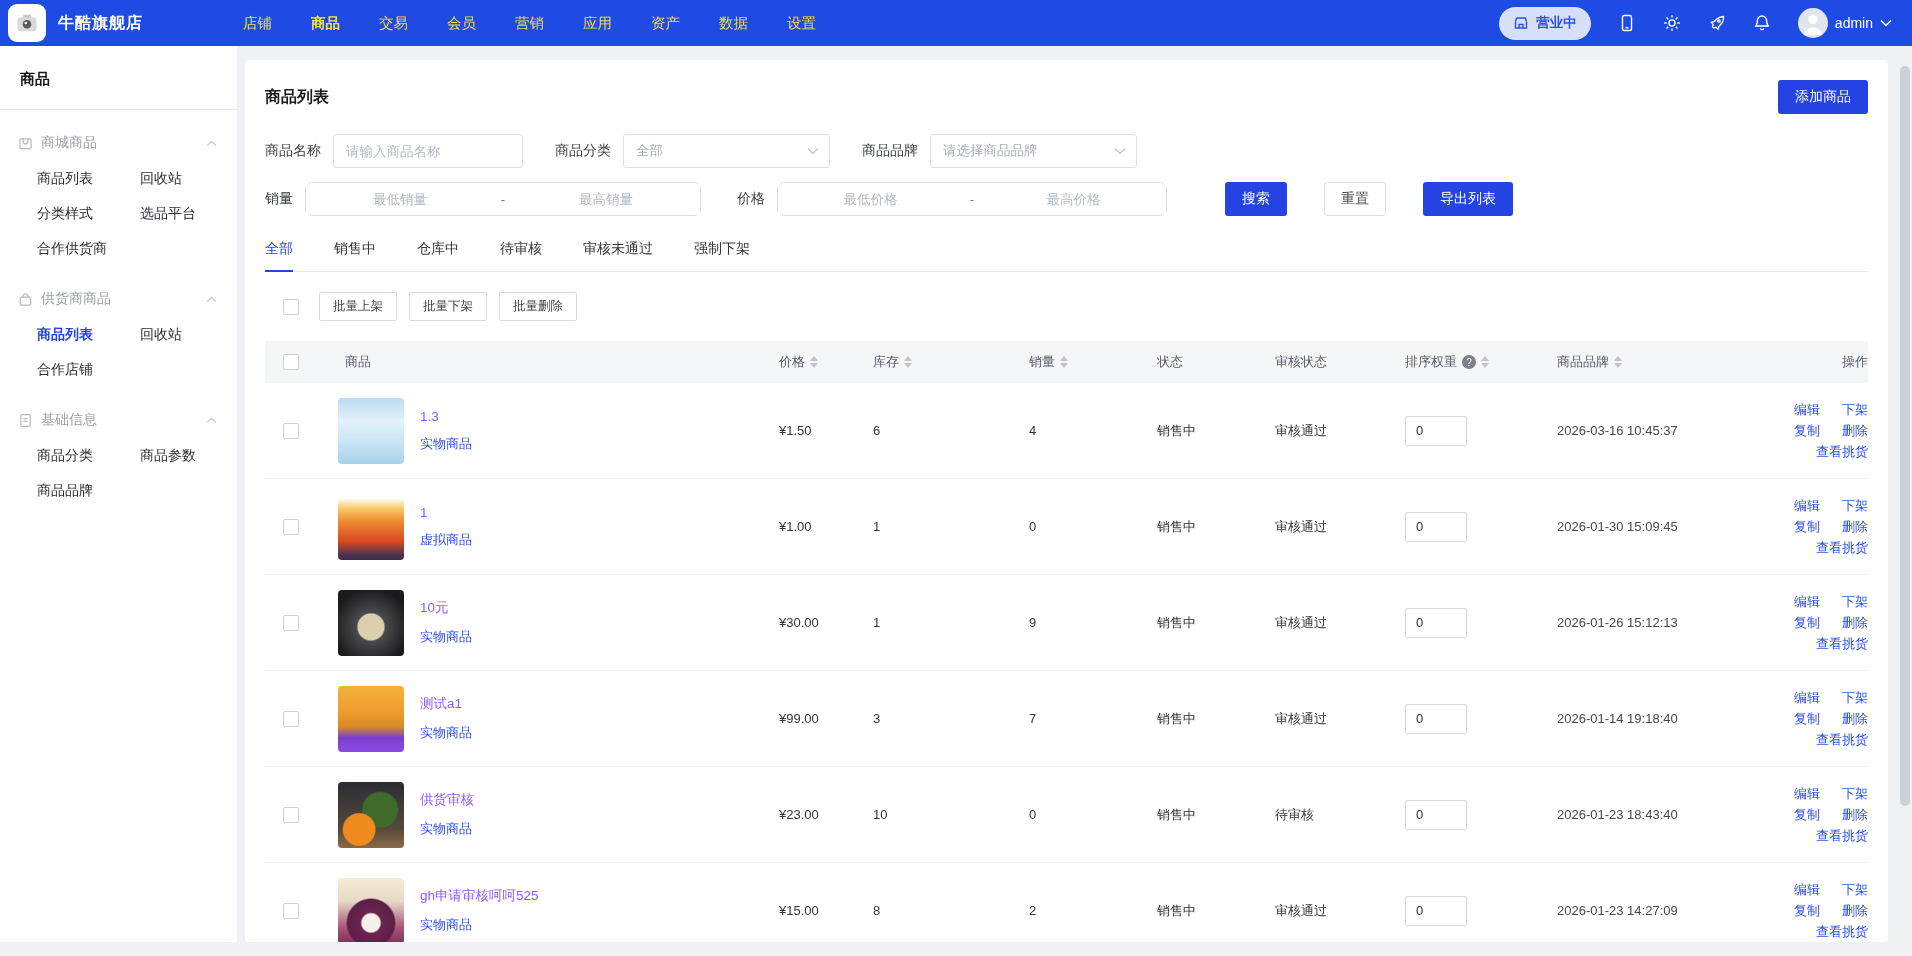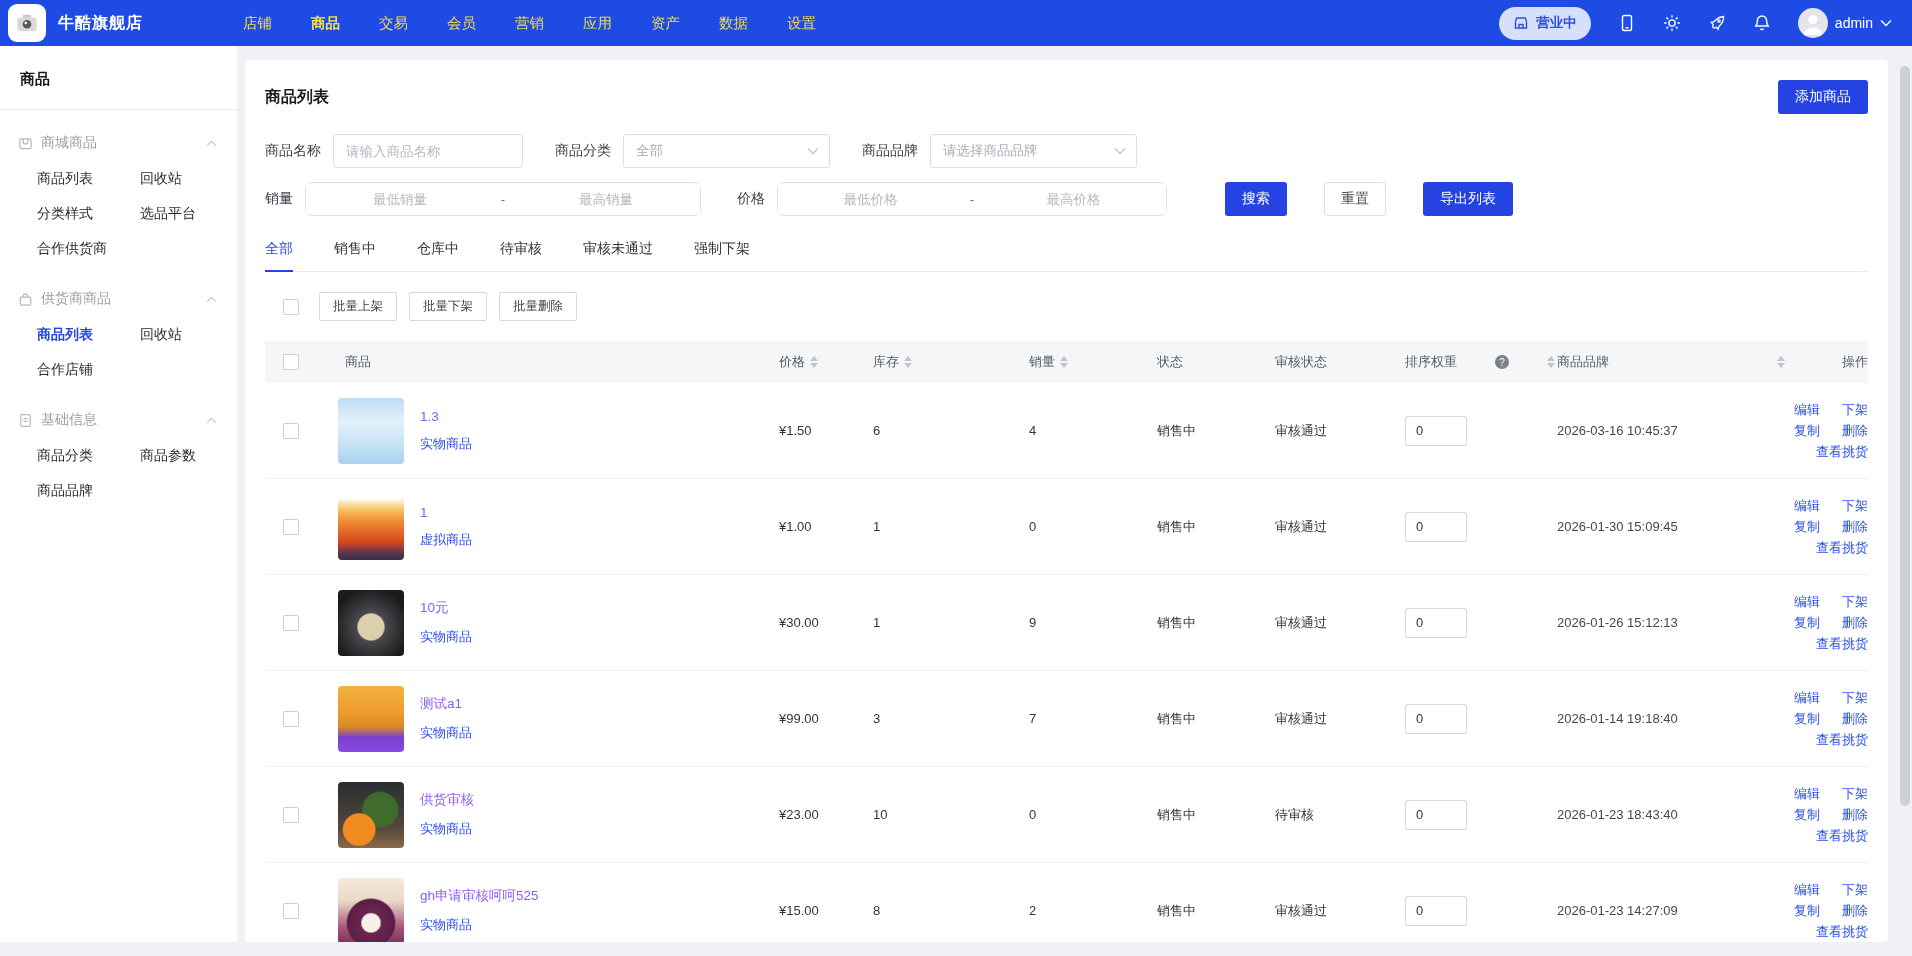--- a/index.html
+++ b/index.html
@@ -74,21 +74,21 @@
   .table { margin-top:20px; }
   .thead, .trow { display:grid; grid-template-columns:58px 450px 100px 150px 130px 118px 132px 152px 230px 1fr; align-items:center; }
   .thead { height:42px; background:#f5f6f7; color:#555c66; font-size:13px; }
   .trow { height:96px; border-bottom:1px solid #edeff4; font-size:13px; color:#33353a; }
   .cell { display:flex; align-items:center; }
   .c-check { padding-left:18px; }
   .c-product { padding-left:15px; }
   .hd-product { padding-left:22px; }
   .pad6 { padding-left:6px; }
   .pad4 { padding-left:4px; }
-  .pad2 { padding-left:2px;justify-content:space-between; }
+  .pad2 { padding-left:2px; }
   .thumb { width:66px; height:66px; border-radius:4px; margin-right:16px; flex:0 0 auto; }
   .pinfo { display:flex; flex-direction:column; gap:11px; }
   .pname { font-size:13.5px; color:#8b5cf6; }
   .ptype { font-size:13px; color:#2c50e8; }
   .weight-input { width:62px; height:30px; border:1px solid #d6d9e0; border-radius:2px; padding-left:10px; font-size:13px; color:#333; outline:none; font-family:inherit; }
   .c-date { color:#45484f; }
   .c-ops { display:flex; flex-direction:column; align-items:flex-end; gap:3px; }
   .ops-line { display:flex; gap:22px; }
   .ops-line a { color:#2c50e8; font-size:13px; line-height:18px; }
   .sort { display:inline-flex; flex-direction:column; gap:2px; margin-left:5px; cursor:pointer; }

